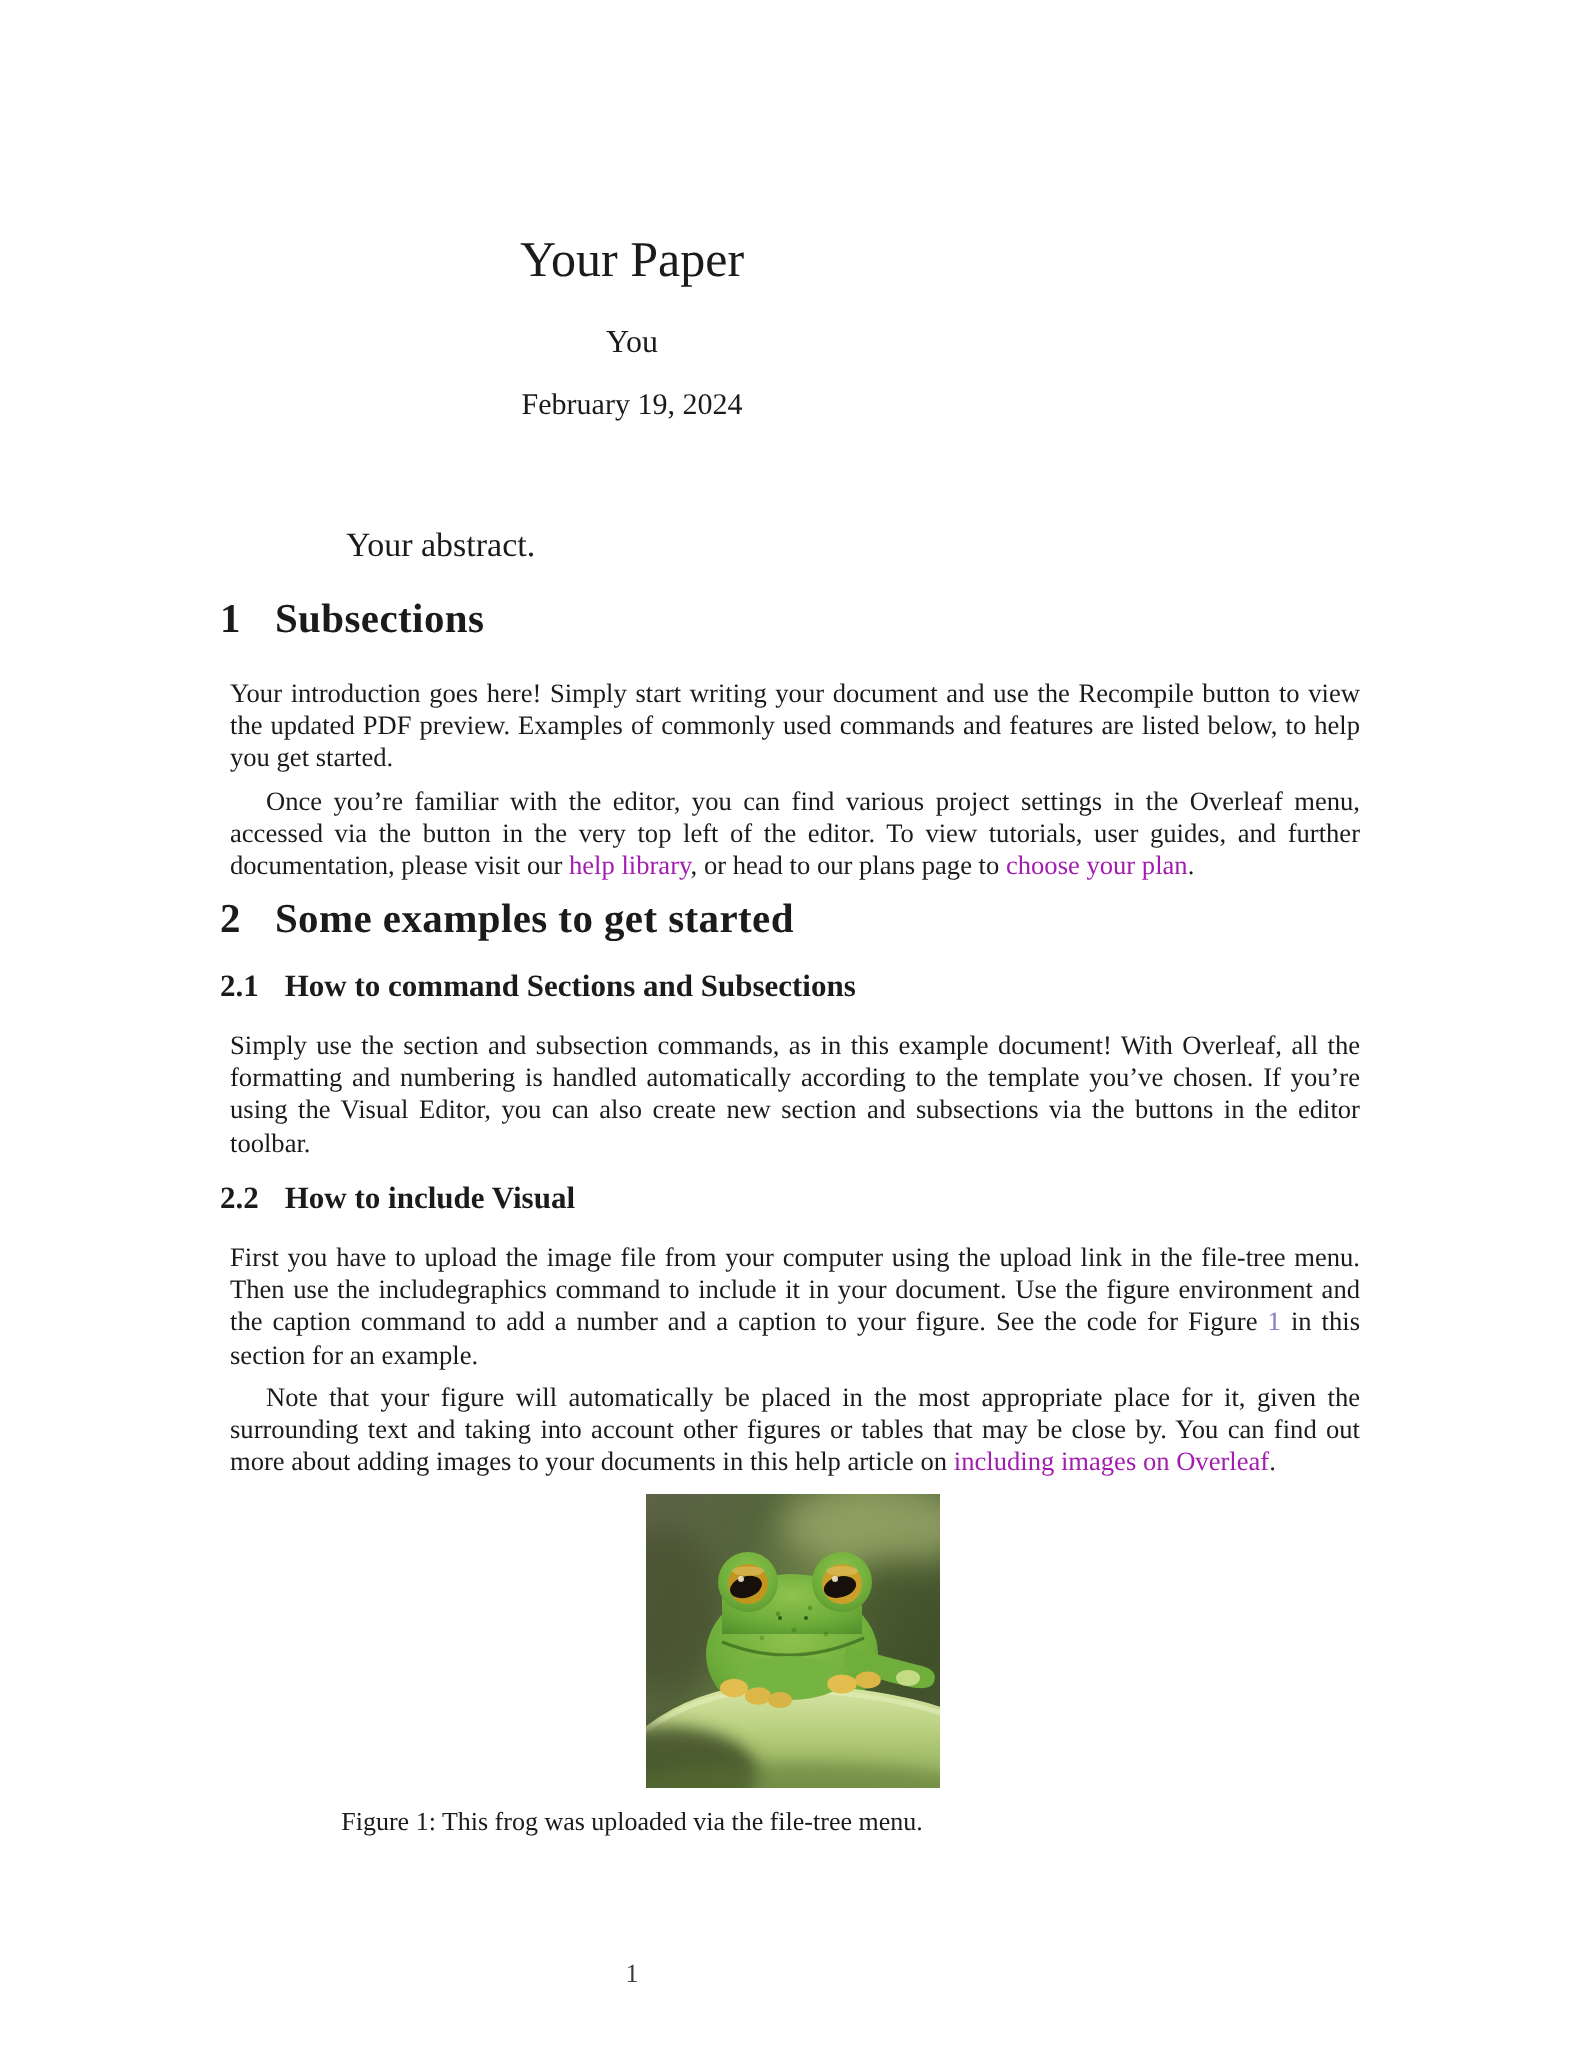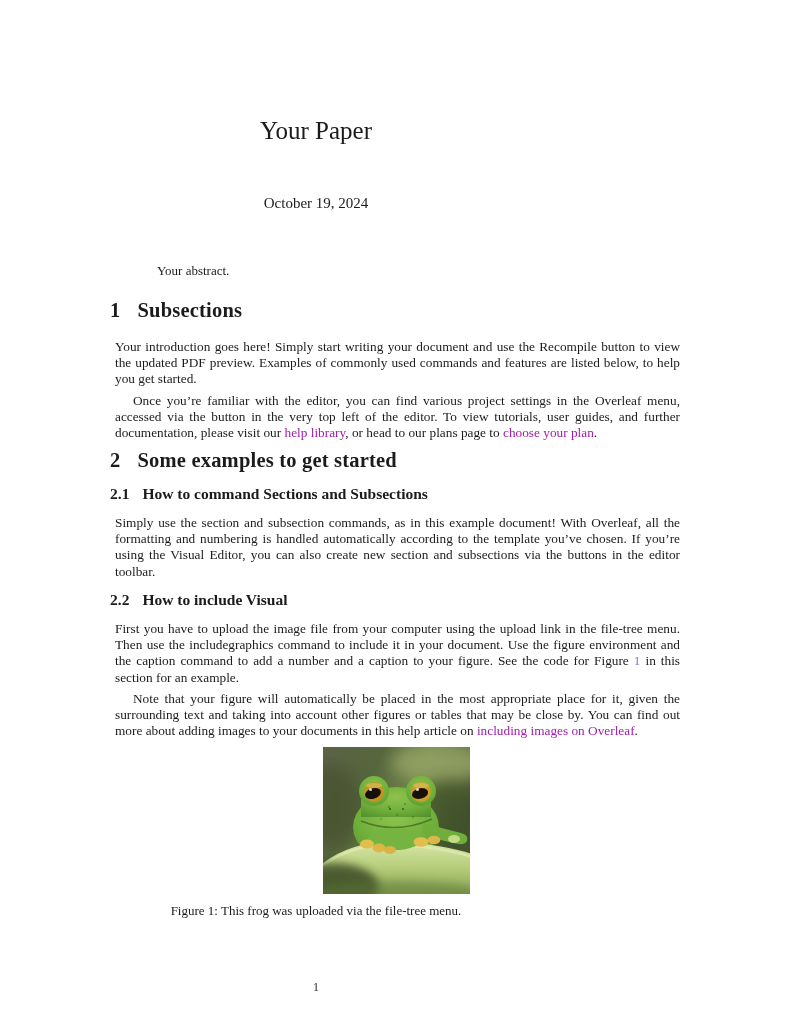--- a/index.html
+++ b/index.html
@@ -12,21 +12,21 @@
     overflow:hidden;
   }
   .abs { position:absolute; }
   .centered { left:0; width:632px; text-align:center; }
 
   .doc-title { font-size:25px; }
   .doc-author { font-size:16px; }
   .doc-date { font-size:15px; }
 
   .abstract-head { font-size:14px; font-weight:bold; }
-  .abstract-body { font-size:13px; }
+  .abstract-body { font-size:17px;margin-left:16px; }
 
   .sec-head { font-size:20.5px; font-weight:bold; letter-spacing:0.2px; }
   .sec-head .num { display:inline-block; margin-right:17px; }
   .subsec-head { font-size:15.5px; font-weight:bold; }
   .subsec-head .num { display:inline-block; margin-right:13px; }
 
   .body-text {
     width:575px;
     font-size:13.3px;
     line-height:16.2px;
@@ -44,21 +44,22 @@
   }
   .caption { font-size:13px; }
   .page-number { font-size:13px; color:#3a3a3a; }
 </style>
 </head>
 <body>
 
 <div class="page">
 
   <div class="abs centered doc-title" style="top:117px;">Your Paper</div>
-  <div class="abs centered doc-date" style="top:195px;">October 19, 2024</div>
+  <div class="abs centered doc-author" style="top:163px;">You</div>
+  <div class="abs centered doc-date" style="top:195px;">February 19, 2024</div>
 
   <div class="abs abstract-body" style="top:263px; left:157px; width:480px;">Your abstract.</div>
 
   <div class="abs sec-head" style="top:299px; left:110px;">
     <span class="num">1</span><span>Subsections</span>
   </div>
   <div class="abs body-text" style="top:334px; left:110px;">
     <p><span>Your introduction goes here! Simply start writing your document and use the Recompile button to view the updated PDF preview. Examples of commonly used commands and features are listed below, to help you get started.</span></p>
     <p class="indent"><span>Once you’re familiar with the editor, you can find various project settings in the Overleaf menu, accessed via the button in the very top left of the editor. To view tutorials, user guides, and further documentation, please visit our </span><span class="link">help library</span><span>, or head to our plans page to </span><span class="link">choose your plan</span><span>.</span></p>
   </div>

